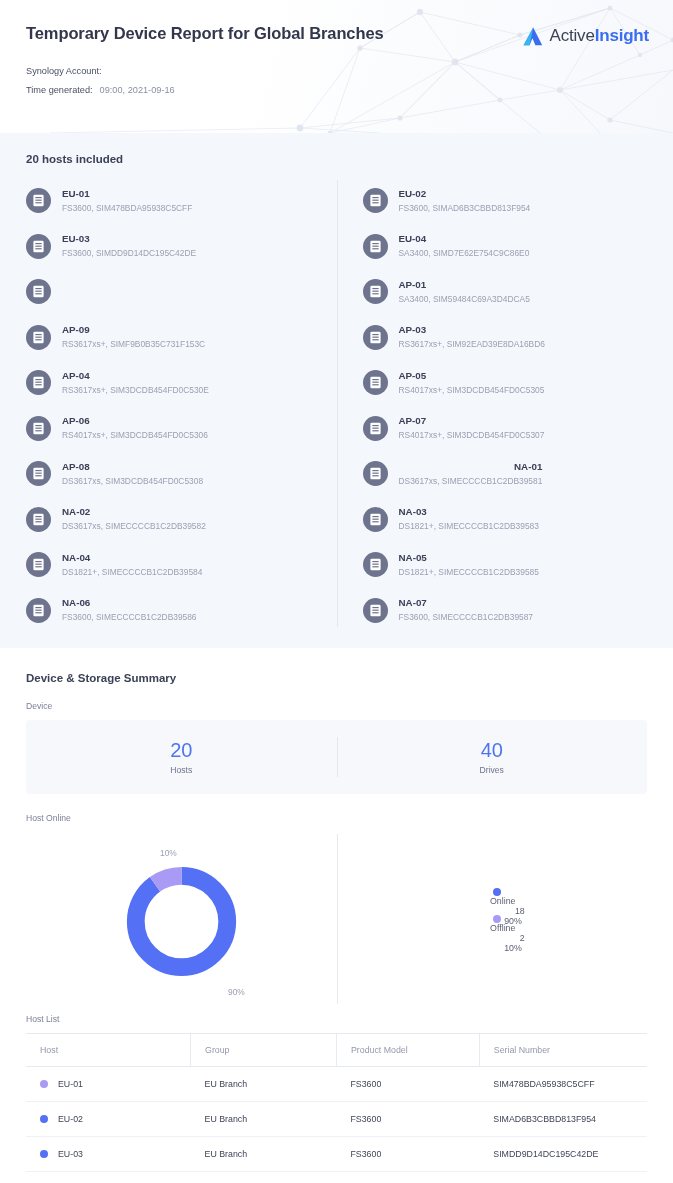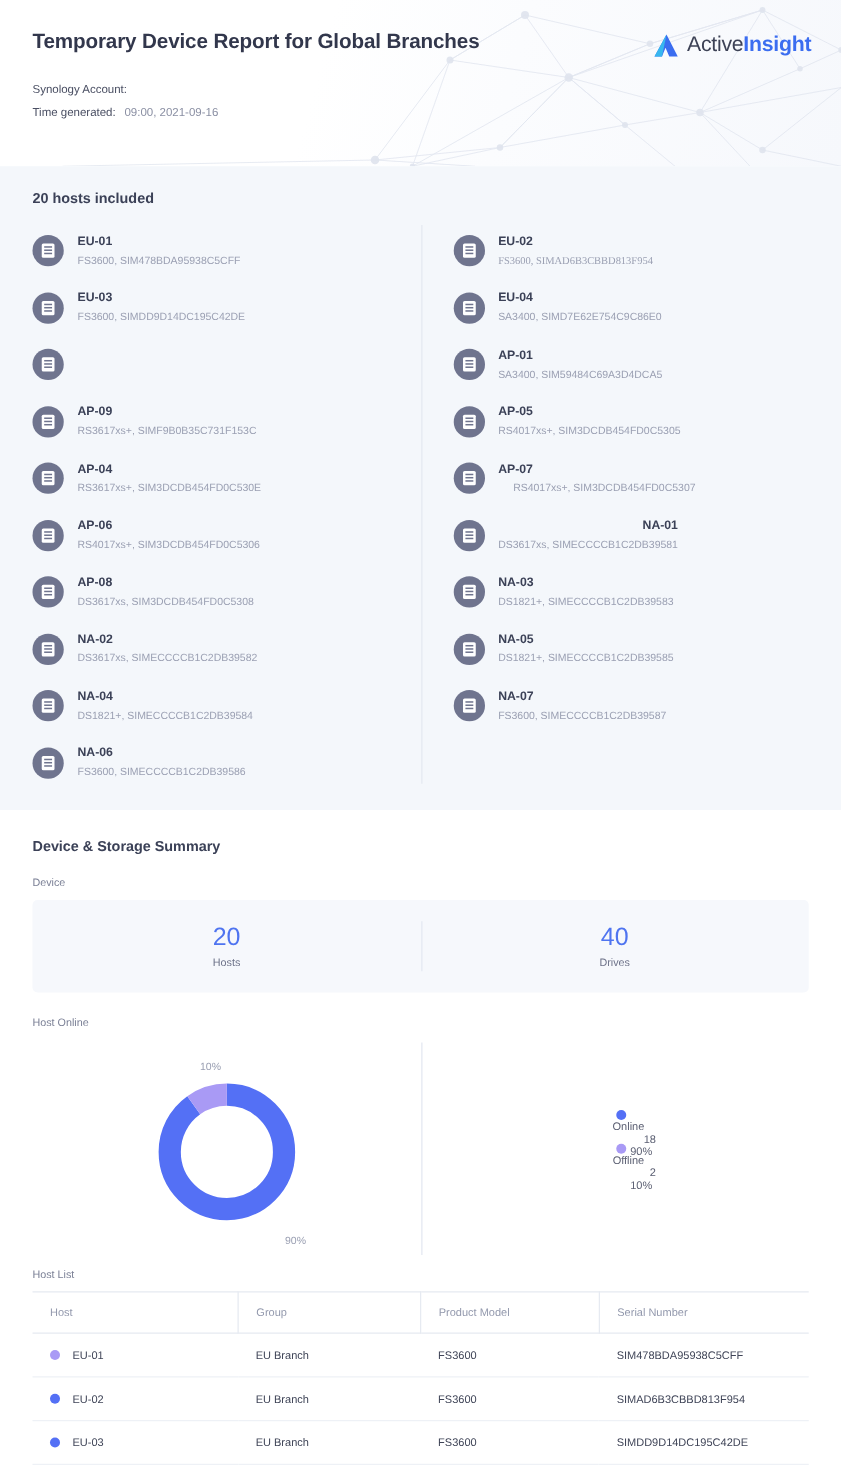--- a/index.html
+++ b/index.html
@@ -427,21 +427,21 @@
                 <rect x="1.5" y="0.8" width="11" height="12.4" rx="1.4" fill="#fff"></rect>
                 <g fill="#6f748e">
                   <rect x="3.6" y="3.2" width="6.8" height="1.3"></rect>
                   <rect x="3.6" y="6.0" width="6.8" height="1.3"></rect>
                   <rect x="3.6" y="8.8" width="6.8" height="1.3"></rect>
                 </g>
               </svg>
             </span>
             <span class="host-txt">
               <span class="host-name" style="display: block;">EU-02</span>
-              <span class="host-sub" style="display: block; font-family: Liberation Serif, serif;">FS3600, SIMAD6B3CBBD813F954</span>
+              <span class="host-sub" style="display: block;">FS3600, SIMAD6B3CBBD813F954</span>
             </span>
           </div>
           <div class="host-item">
             <span class="host-ico">
               <svg width="13" height="13" viewBox="0 0 14 14">
                 <rect x="1.5" y="0.8" width="11" height="12.4" rx="1.4" fill="#fff"></rect>
                 <g fill="#6f748e">
                   <rect x="3.6" y="3.2" width="6.8" height="1.3"></rect>
                   <rect x="3.6" y="6.0" width="6.8" height="1.3"></rect>
                   <rect x="3.6" y="8.8" width="6.8" height="1.3"></rect>
@@ -474,38 +474,54 @@
               <svg width="13" height="13" viewBox="0 0 14 14">
                 <rect x="1.5" y="0.8" width="11" height="12.4" rx="1.4" fill="#fff"></rect>
                 <g fill="#6f748e">
                   <rect x="3.6" y="3.2" width="6.8" height="1.3"></rect>
                   <rect x="3.6" y="6.0" width="6.8" height="1.3"></rect>
                   <rect x="3.6" y="8.8" width="6.8" height="1.3"></rect>
                 </g>
               </svg>
             </span>
             <span class="host-txt">
+              <span class="host-name" style="display: block;">AP-03</span>
+              <span class="host-sub" style="display: block;">RS3617xs+, SIM92EAD39E8DA16BD6</span>
+            </span>
+          </div>
+          <div class="host-item">
+            <span class="host-ico">
+              <svg width="13" height="13" viewBox="0 0 14 14">
+                <rect x="1.5" y="0.8" width="11" height="12.4" rx="1.4" fill="#fff"></rect>
+                <g fill="#6f748e">
+                  <rect x="3.6" y="3.2" width="6.8" height="1.3"></rect>
+                  <rect x="3.6" y="6.0" width="6.8" height="1.3"></rect>
+                  <rect x="3.6" y="8.8" width="6.8" height="1.3"></rect>
+                </g>
+              </svg>
+            </span>
+            <span class="host-txt">
               <span class="host-name" style="display: block;">AP-05</span>
               <span class="host-sub" style="display: block;">RS4017xs+, SIM3DCDB454FD0C5305</span>
             </span>
           </div>
           <div class="host-item">
             <span class="host-ico">
               <svg width="13" height="13" viewBox="0 0 14 14">
                 <rect x="1.5" y="0.8" width="11" height="12.4" rx="1.4" fill="#fff"></rect>
                 <g fill="#6f748e">
                   <rect x="3.6" y="3.2" width="6.8" height="1.3"></rect>
                   <rect x="3.6" y="6.0" width="6.8" height="1.3"></rect>
                   <rect x="3.6" y="8.8" width="6.8" height="1.3"></rect>
                 </g>
               </svg>
             </span>
             <span class="host-txt">
               <span class="host-name" style="display: block;">AP-07</span>
-              <span class="host-sub" style="display: block; margin-left: 12px;">RS4017xs+, SIM3DCDB454FD0C5307</span>
+              <span class="host-sub" style="display: block;">RS4017xs+, SIM3DCDB454FD0C5307</span>
             </span>
           </div>
           <div class="host-item">
             <span class="host-ico">
               <svg width="13" height="13" viewBox="0 0 14 14">
                 <rect x="1.5" y="0.8" width="11" height="12.4" rx="1.4" fill="#fff"></rect>
                 <g fill="#6f748e">
                   <rect x="3.6" y="3.2" width="6.8" height="1.3"></rect>
                   <rect x="3.6" y="6.0" width="6.8" height="1.3"></rect>
                   <rect x="3.6" y="8.8" width="6.8" height="1.3"></rect>

